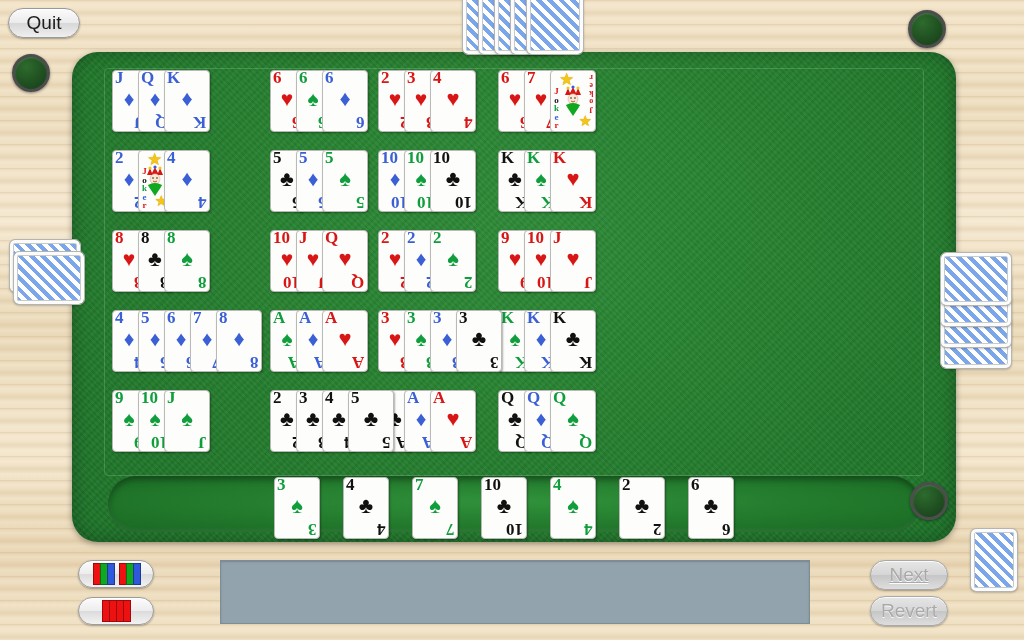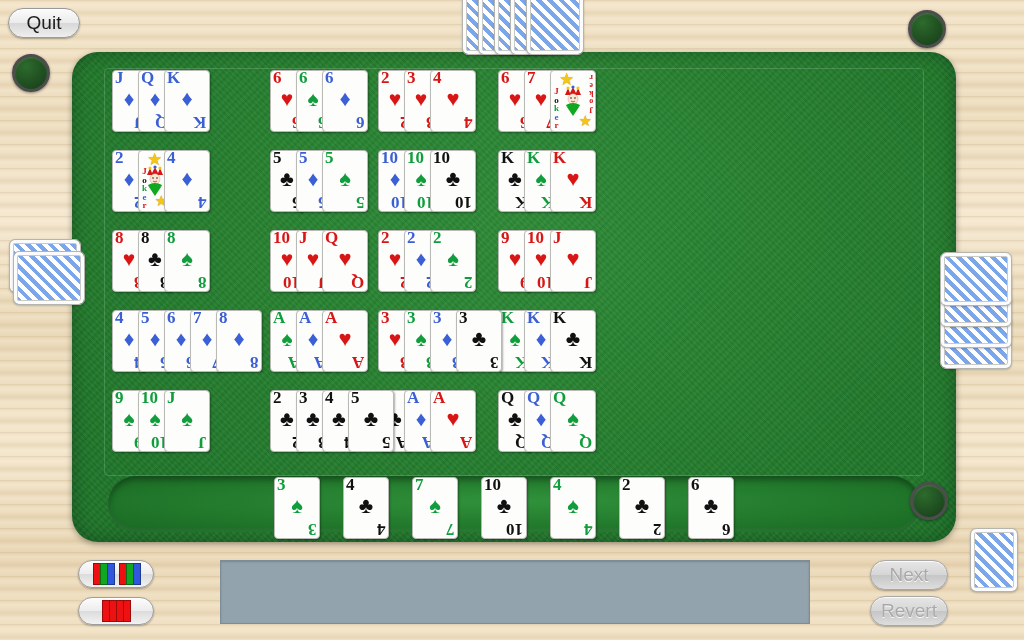--- a/index.html
+++ b/index.html
@@ -688,20 +688,20 @@
       <div class="mini-card mc-red"></div>
       <div class="mini-card mc-red"></div>
       <div class="mini-card mc-red"></div>
     </div>
   </div>
 
   <div class="message-panel" style="left:220px; top:560px; width:590px; height:64px;">
     <span></span>
   </div>
 
-  <div class="pill-btn disabled" style="left:870px; top:560px; width:78px; height:30px;">
+  <div class="pill-btn disabled" style="left:870px; top:560px; width:78px; height:30px;text-decoration:underline;">
     <span>Next</span>
   </div>
   <div class="pill-btn disabled" style="left:870px; top:596px; width:78px; height:30px;">
     <span>Revert</span>
   </div>
 
 </div>
 
 </body></html>

